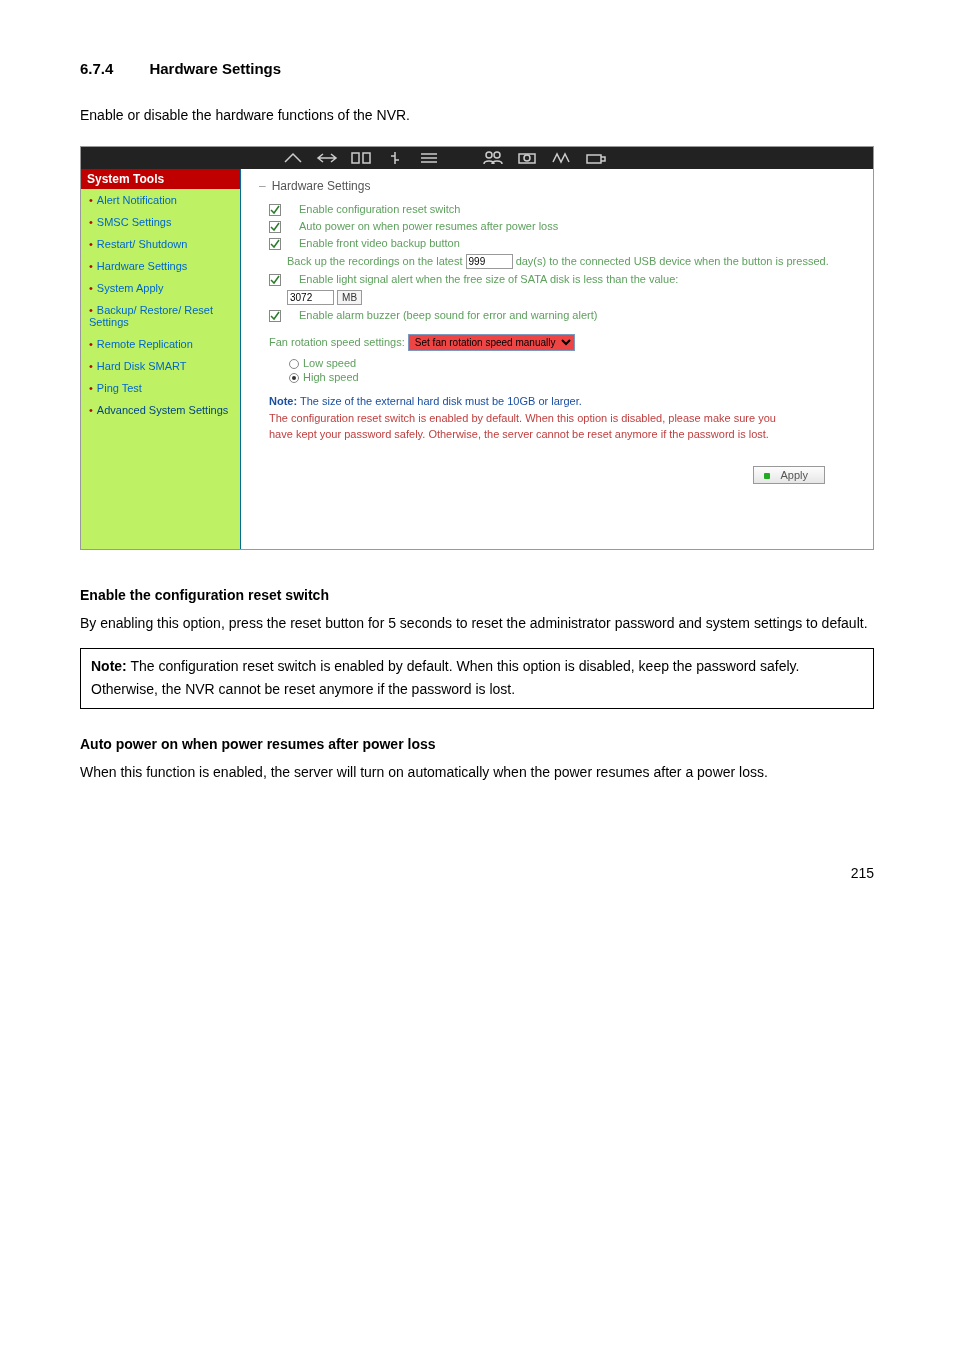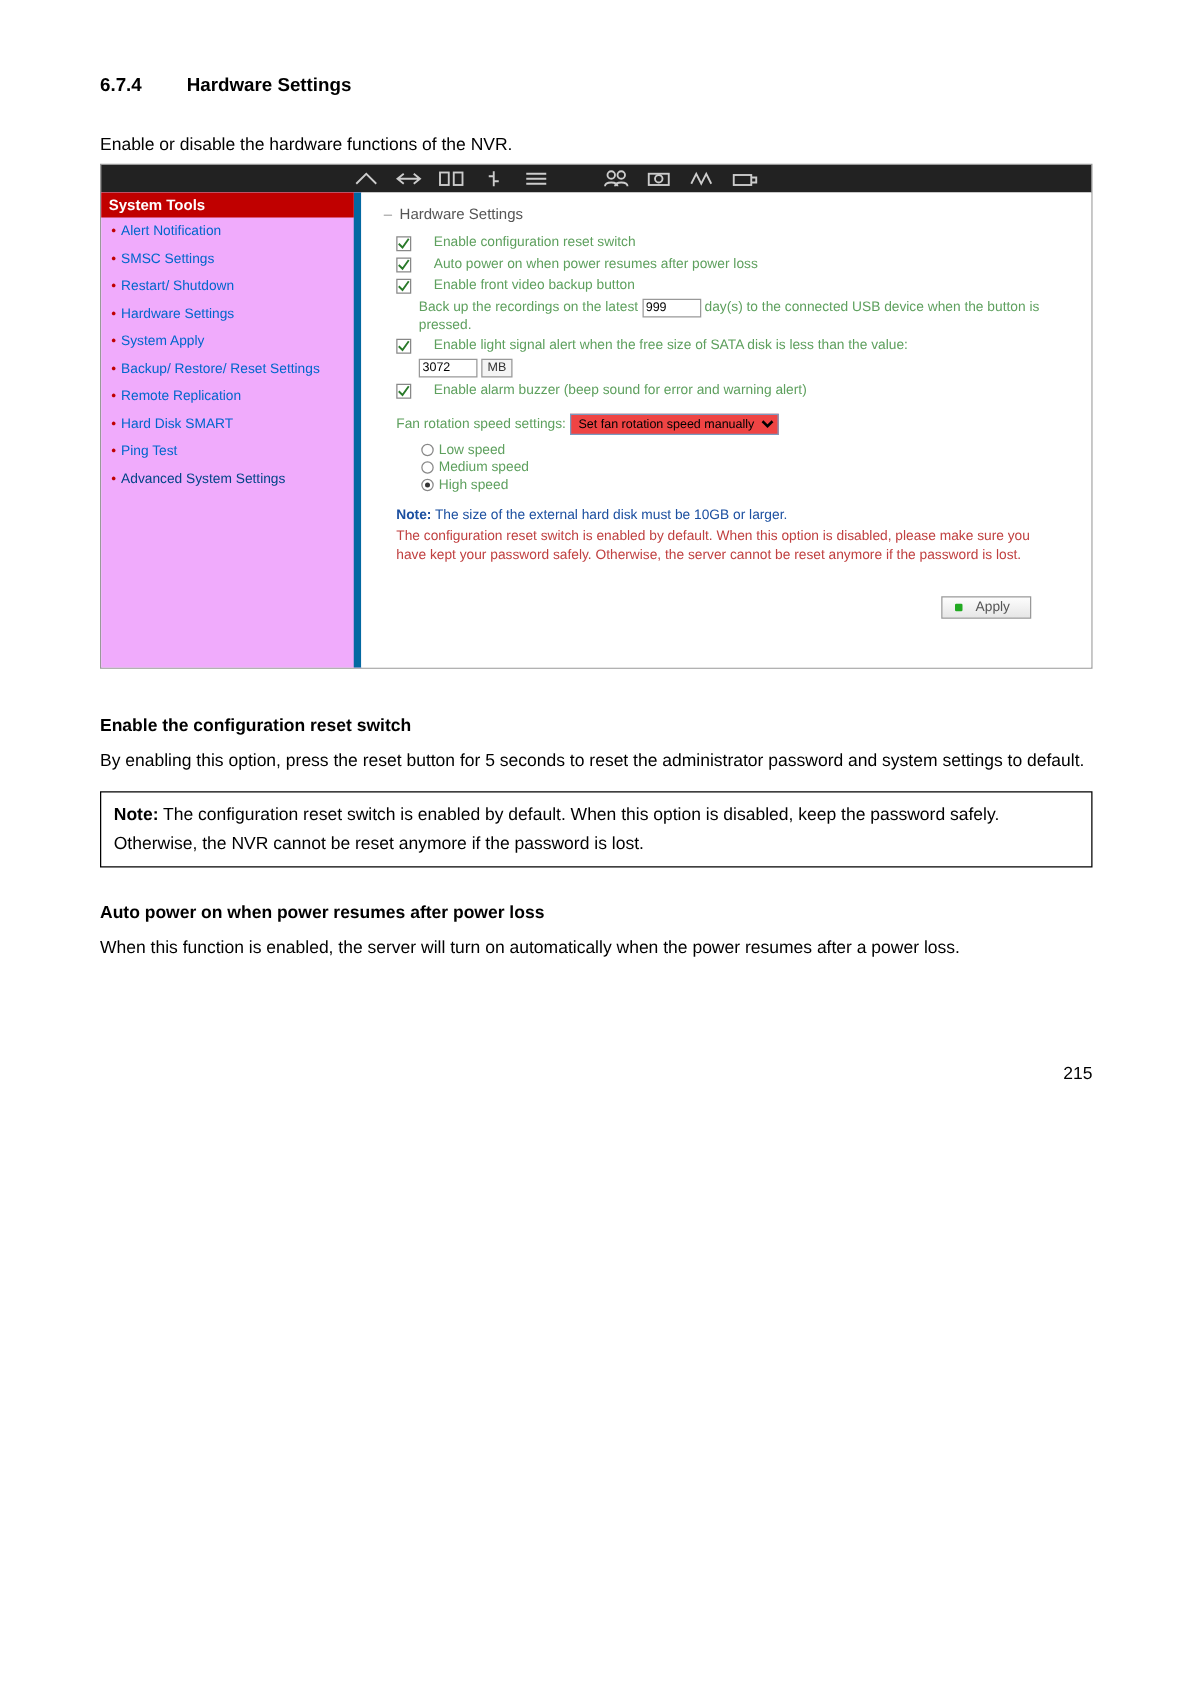--- a/index.html
+++ b/index.html
@@ -6,37 +6,37 @@
   body {
     margin: 0;
     padding: 60px 80px;
     font-family: Verdana, Arial, sans-serif;
     background: #fff;
     color: #000;
     width: 954px;
   }
   .section-num { font-weight: bold; font-size: 15px; margin-bottom: 30px; }
   .section-num .gap { display:inline-block; width:36px; }
-  .intro-line { font-size: 14px; margin-bottom: 8px; }
+  .intro-line { font-size: 14px; margin-bottom: 23px; }
 
   .app-panel { border: 1px solid #999; width: 100%; font-size: 12px; }
   .toolbar {
     background: #222;
     height: 22px;
     display: flex;
     align-items: center;
     gap: 10px;
     padding-left: 200px;
   }
   .tb-icon { width: 24px; height: 16px; display:flex; align-items:center; justify-content:center; }
   .tb-icon svg { stroke:#ccc; fill:none; stroke-width:1.5; }
   .tb-spacer { flex: 0 0 20px; }
 
   .app-body { display:flex; min-height: 380px; }
-  .sidebar { width: 208px; background:#f0abfc; border-right:6px solid #0369a1; font-size:11px; }
+  .sidebar { width: 160px; background:#bef264; border-right:1px solid #0369a1; font-size:11px; }
   .sidebar-header {
     background:#c00000;
     color:#fff;
     font-weight:bold;
     padding:3px 6px;
     font-size:12px;
   }
   .sb-item { padding:5px 8px; color:#0066cc; cursor:pointer; }
   .sb-item.active { color:#004488; }
   .sb-item .dot { color:#c00000; margin-right:4px; }
@@ -219,21 +219,20 @@
       </div>
 
       <div class="fan-row">
         <span>Fan rotation speed settings:</span>
         <select>
           <option>Set fan rotation speed manually</option>
         </select>
       </div>
       <div class="radio-group">
         <div><span class="radio-circle"></span><span>Low speed</span></div>
-        <div><span class="radio-circle"></span><span>Medium speed</span></div>
         <div><span class="radio-circle sel"></span><span>High speed</span></div>
       </div>
 
       <div class="note-line">
         <span class="nb">Note:</span>
         <span>The size of the external hard disk must be 10GB or larger.</span>
       </div>
       <div class="warn-para">The configuration reset switch is enabled by default. When this option is disabled, please make sure you have kept your password safely. Otherwise, the server cannot be reset anymore if the password is lost.</div>
 
       <div class="apply-row">

